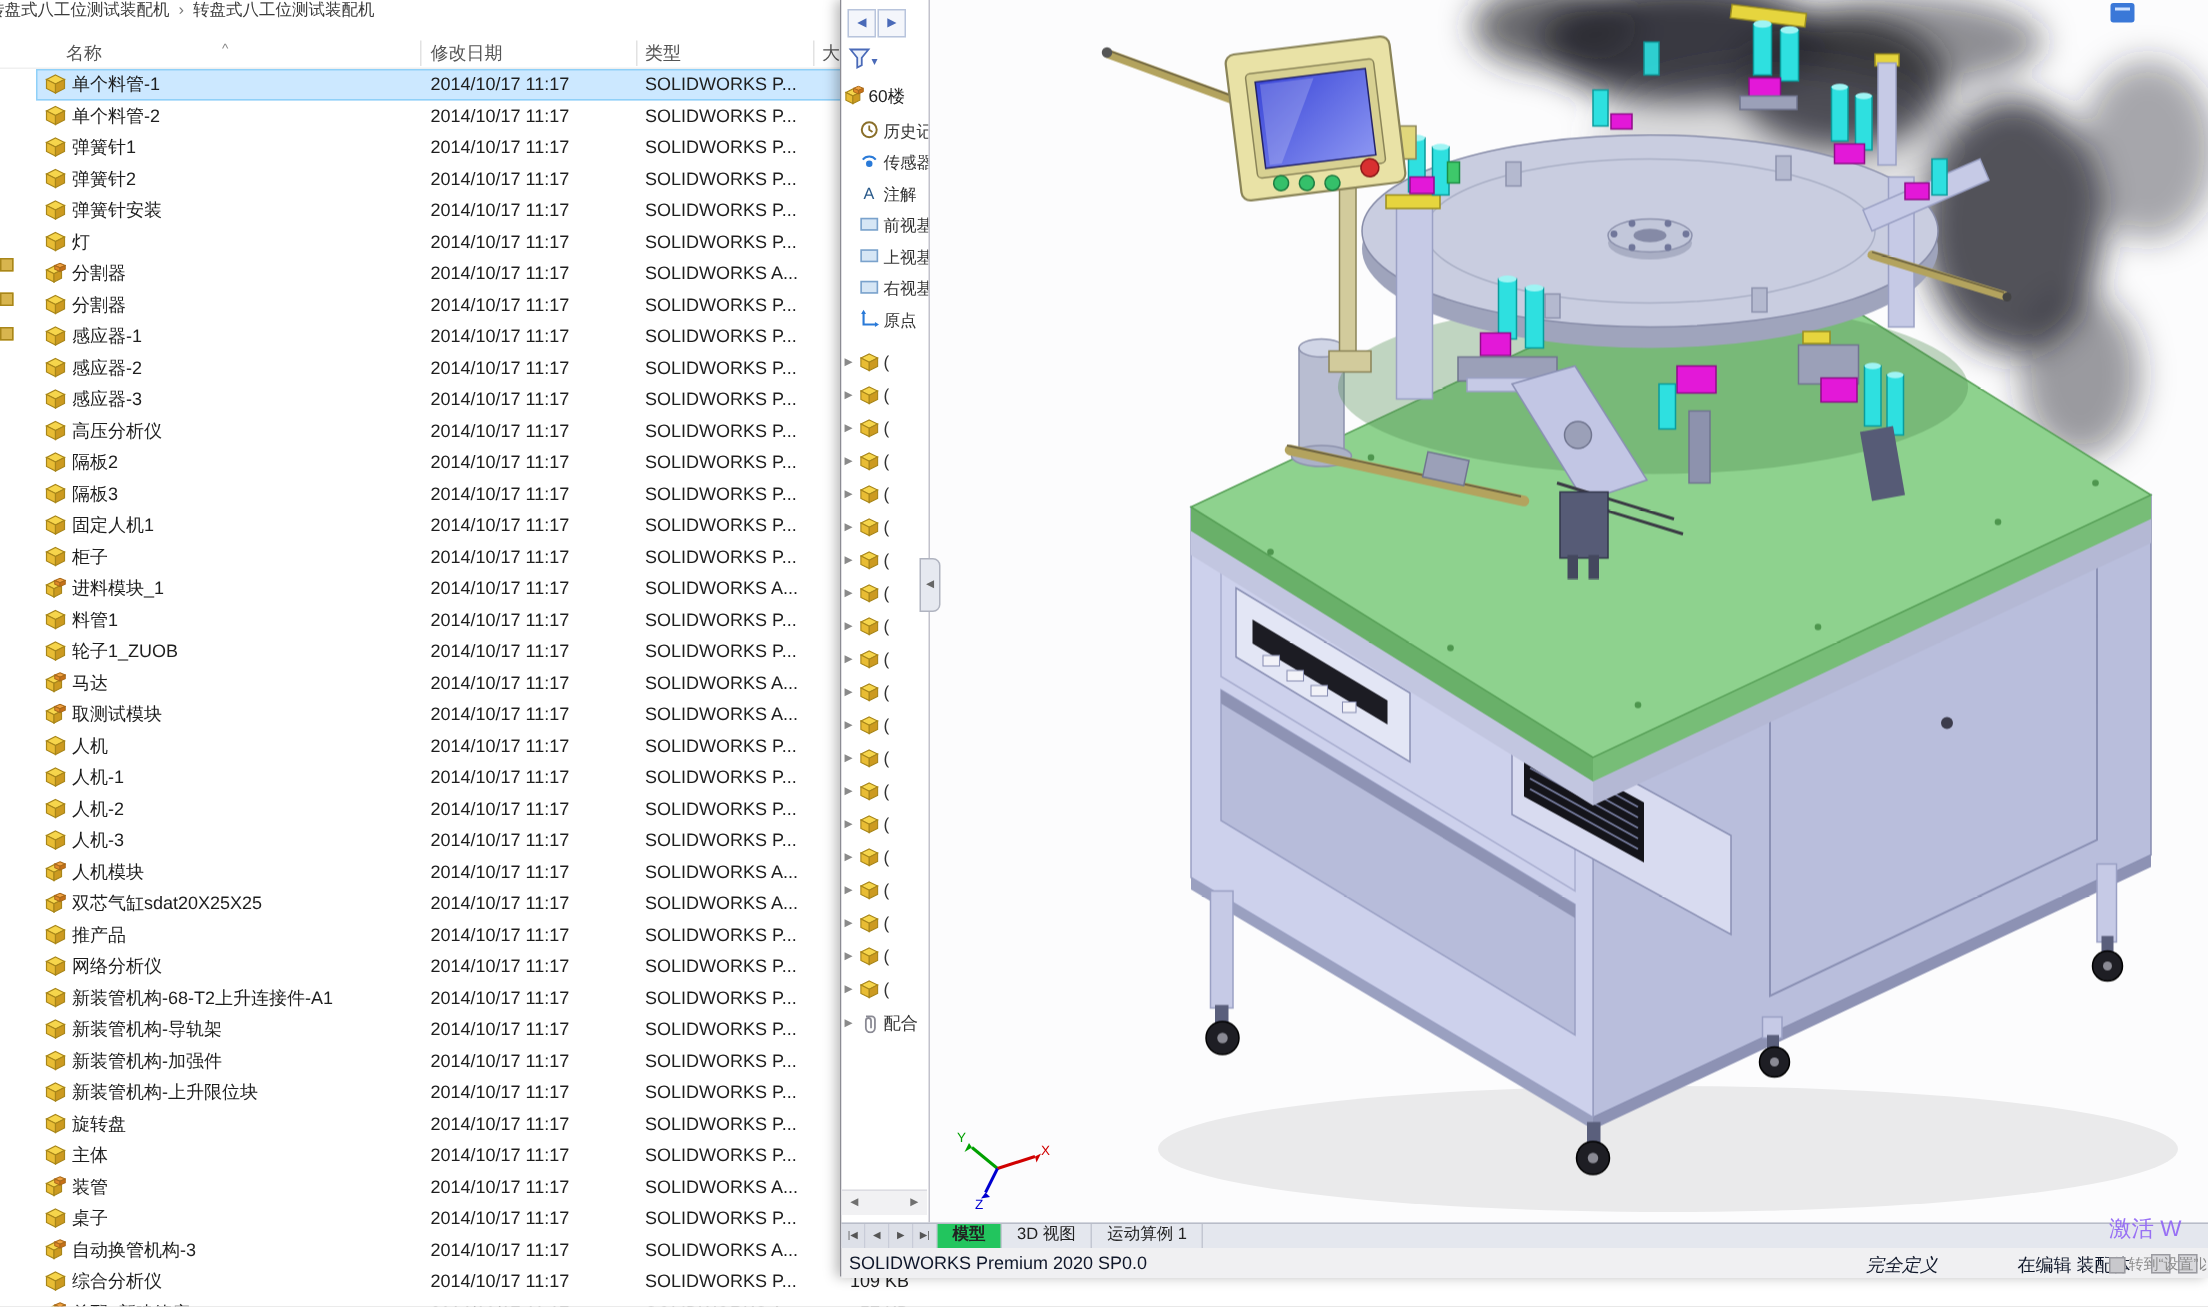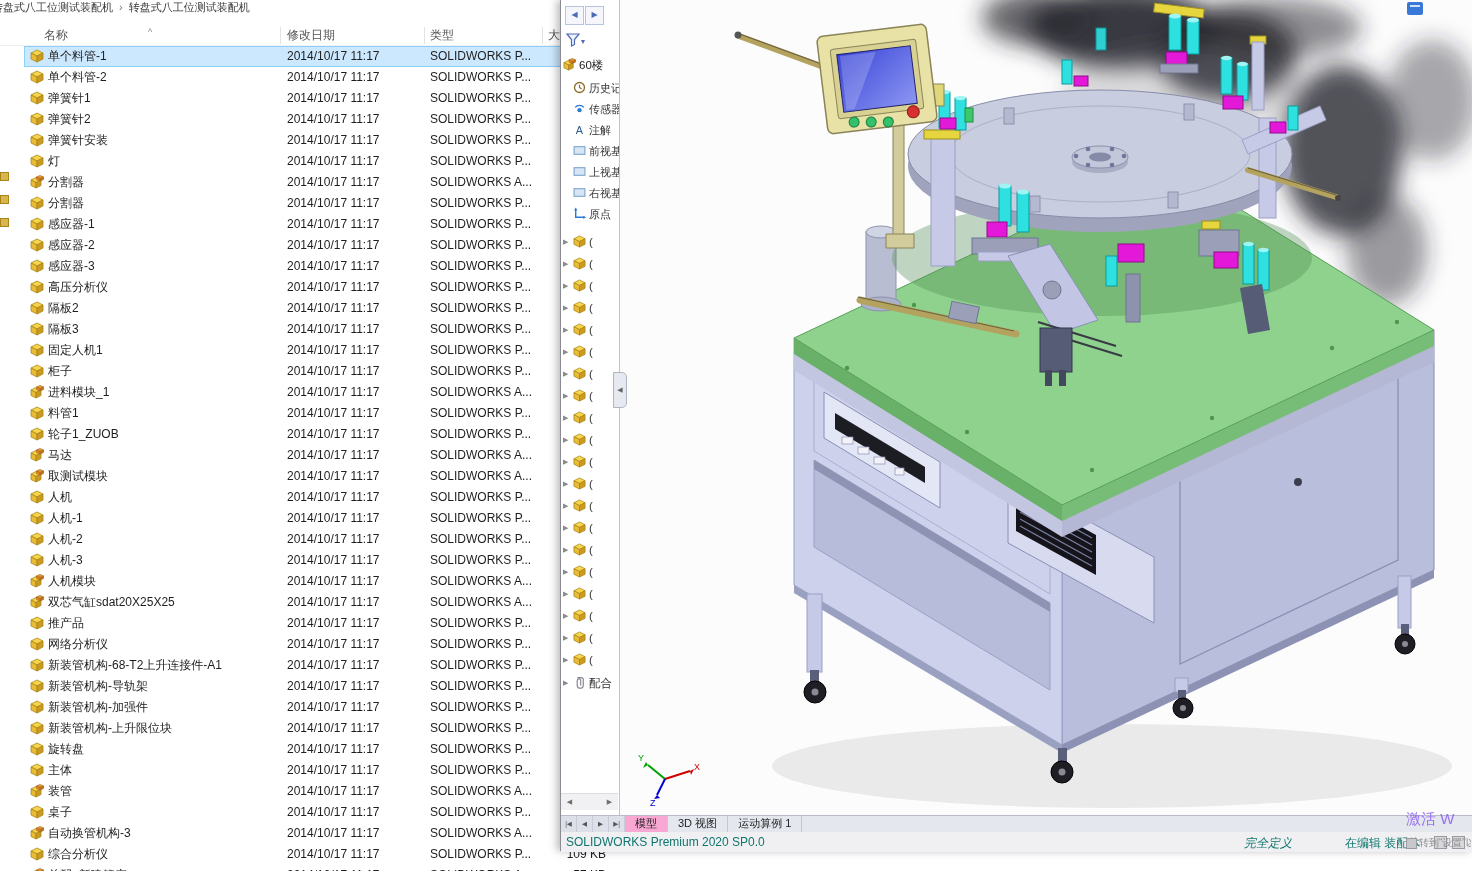--- a/index.html
+++ b/index.html
@@ -60,24 +60,24 @@
   .mini-app-icon{position:absolute;left:846px;top:2px;width:16px;height:13px;background:#3a78d8;border-radius:2px;z-index:6;}
   .mini-app-icon:after{content:"";position:absolute;left:3px;top:3px;width:10px;height:2px;background:#cfe2ff;}
   .watermark1{position:absolute;left:845px;top:810px;font-size:15px;color:#8b5cf6;opacity:.85;z-index:40;white-space:nowrap;}
   .watermark2{position:absolute;left:858px;top:836px;font-size:10px;color:#8c8c8c;z-index:40;white-space:nowrap;width:52px;overflow:hidden;}
   .wm-icon{position:absolute;left:845px;top:838px;width:9px;height:9px;border:1px solid #9a9aa0;background:#c8c8cc;z-index:40;}
   
   .sw-tabs{position:absolute;left:0;top:815px;width:912px;height:16px;background:#e4e7ee;border-top:1px solid #b8bcc8;
            display:flex;align-items:stretch;font-size:11px;color:#222;z-index:30;}
   .tabnav{width:15px;text-align:center;font-size:6.5px;line-height:16px;color:#555;background:#dde0e8;border-right:1px solid #c8ccd8;}
   .tab{padding:0 10px;line-height:15px;border-right:1px solid #c3c7d2;background:#e4e7ee;}
-  .tab.active{background:#f9a8d4;font-weight:normal;}
+  .tab.active{background:#22c55e;font-weight:bold;}
   
   .sw-status{position:absolute;left:0;top:831px;width:912px;height:20px;background:#f0f0f2;border-top:1px solid #c8c8cc;
-             font-size:12px;color:#0f766e;z-index:20;}
+             font-size:12px;color:#0f172a;z-index:20;}
   .st-product{position:absolute;left:5px;top:3px;}
   .st-defined{position:absolute;left:683px;top:3px;font-style:italic;}
   .st-editing{position:absolute;left:784px;top:3px;}
   .st-icons{position:absolute;right:8px;top:4px;display:flex;gap:5px;}
   .st-icons i{width:11px;height:11px;border:1px solid #9a9aa0;background:#d8d8dc;display:block;}
 </style>
 </head>
 <body>
 
 <div class="root">

